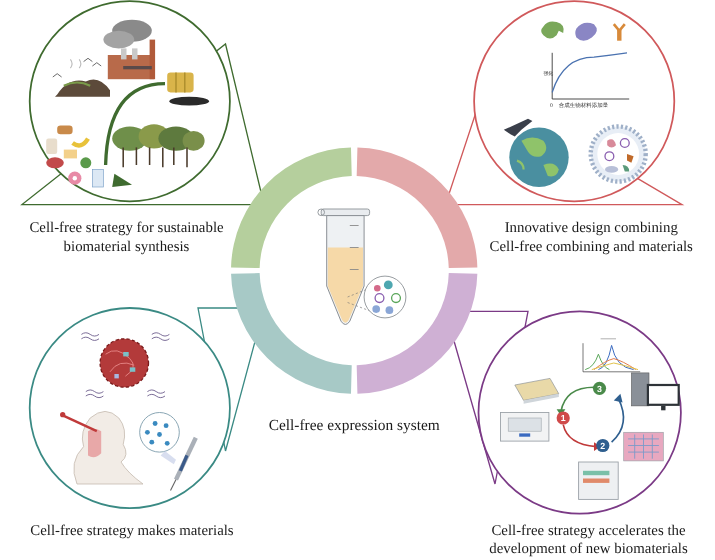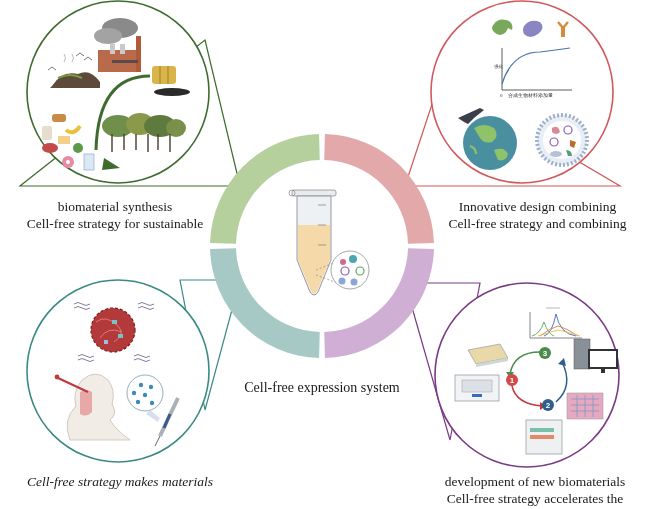--- a/index.html
+++ b/index.html
@@ -245,27 +245,27 @@
       <text x="548" y="408" font-size="8" text-anchor="middle" fill="#ffffff" font-family="Liberation Sans, sans-serif" font-weight="bold">2</text>
     </g>
     <g>
       <circle cx="545" cy="353" r="6" fill="#4a8a4a"></circle>
       <text x="545" y="356" font-size="8" text-anchor="middle" fill="#ffffff" font-family="Liberation Sans, sans-serif" font-weight="bold">3</text>
     </g>
   </g>
 </svg>
 
 <div class="caption" style="left:10px; top:198px; width:210px;">
+  <div>Cell-free strategy for sustainable</div>
   <div>biomaterial synthesis</div>
-  <div>Cell-free strategy for sustainable</div>
 </div>
 <div class="caption" style="left:430px; top:198px; width:215px;">
   <div>Innovative design combining</div>
-  <div>Cell-free strategy and combining</div>
-</div>
-<div class="caption" style="left:0px; top:473px; width:240px;font-style:italic;">
+  <div>Cell-free combining and materials</div>
+</div>
+<div class="caption" style="left:0px; top:473px; width:240px;">
   <div>Cell-free strategy makes materials</div>
 </div>
 <div class="caption" style="left:425px; top:473px; width:220px;">
+  <div>Cell-free strategy accelerates the</div>
   <div>development of new biomaterials</div>
-  <div>Cell-free strategy accelerates the</div>
 </div>
 <div class="center-caption" style="left:222px; top:352px; width:200px;margin-top:28px;">Cell-free expression system</div>
 
 </body></html>

